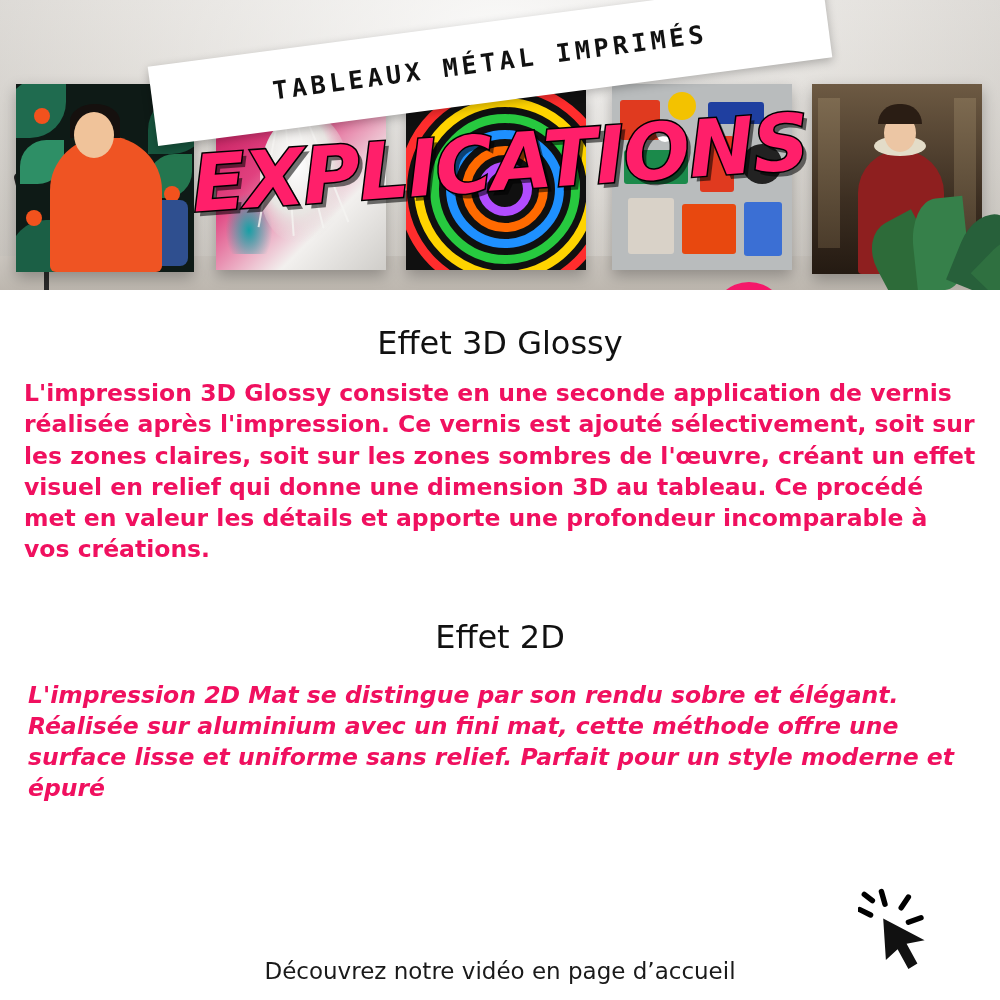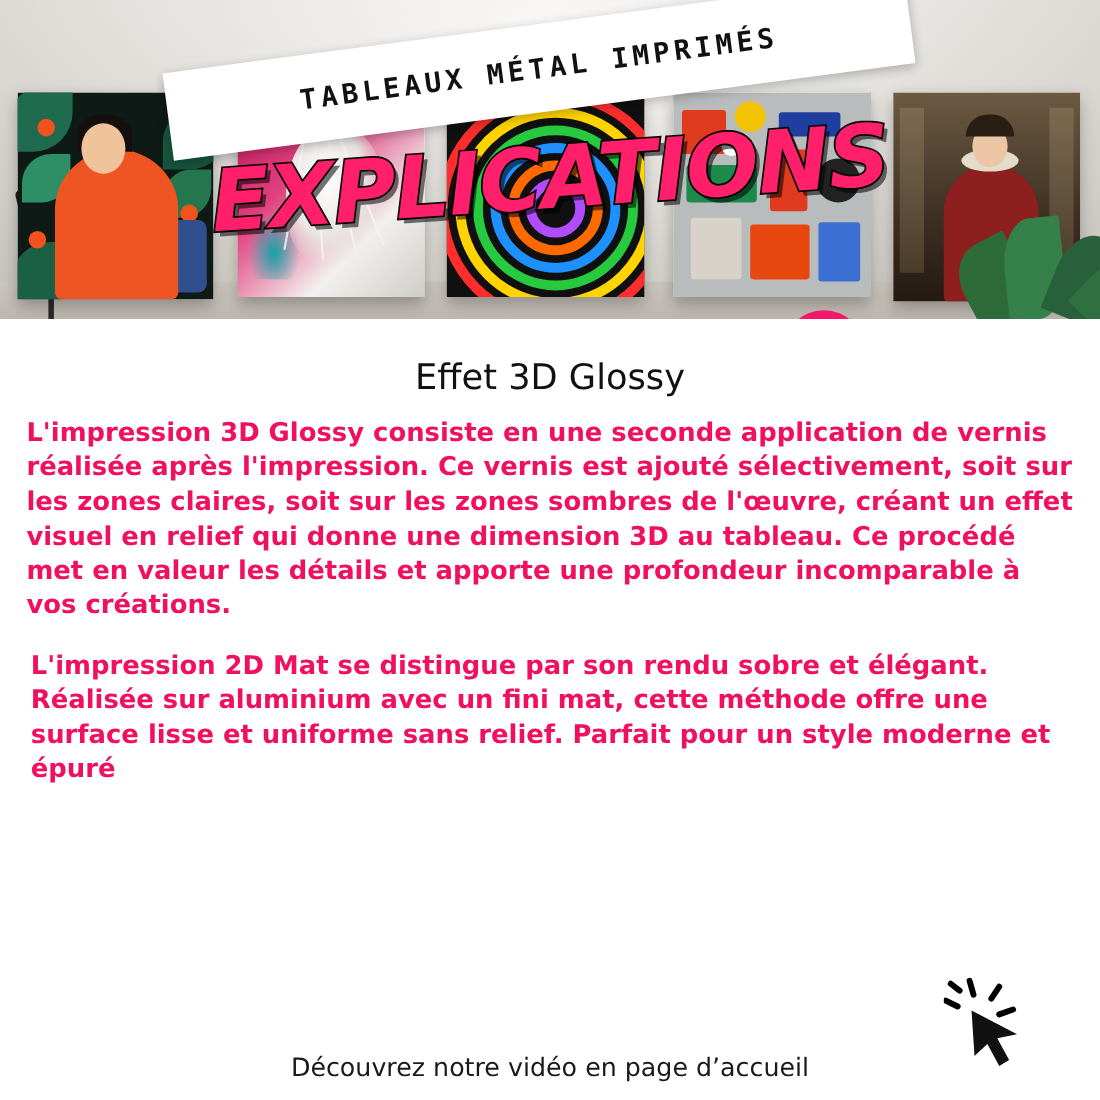--- a/index.html
+++ b/index.html
@@ -194,20 +194,21 @@
     font-family: "DejaVu Sans", sans-serif;
     font-weight: bold;
     font-size: 23.5px;
     line-height: 1.33;
     text-align: left;
   }
   p.body-text.second {
     padding-top: 24px;
     padding-left: 28px;
     padding-right: 30px;
+    font-style: italic;
   }
 
   .footer {
     position: absolute;
     left: 0; right: 0; bottom: 16px;
     text-align: center;
     font-family: "DejaVu Sans", sans-serif;
     font-size: 23px;
     color: #1a1a1a;
   }
@@ -309,20 +310,21 @@
   <div class="explications">EXPLICATIONS</div>
 
   <div class="pink-dot"></div>
 </div>
 
 <div class="content">
 
   <h2 class="section-title title-3d">Effet 3D Glossy</h2>
   <p class="body-text">L'impression 3D Glossy  consiste en une seconde application de vernis réalisée après l'impression. Ce vernis est ajouté sélectivement, soit sur les zones claires, soit sur les zones sombres de l'œuvre, créant un effet visuel en relief qui donne une dimension 3D au tableau. Ce procédé met en valeur les détails et apporte une profondeur incomparable à vos créations.</p>
 
+  <h2 class="section-title title-2d">Effet 2D</h2>
   <p class="body-text second">L'impression 2D Mat se distingue par son rendu sobre et élégant. Réalisée sur aluminium avec un fini mat, cette méthode offre une surface lisse et uniforme sans relief. Parfait pour un style moderne et épuré</p>
 
   <div class="footer">Découvrez notre vidéo en page d’accueil</div>
 
   <svg class="cursor-icon" viewBox="0 0 100 100">
     <g stroke="#000" stroke-width="6" stroke-linecap="round">
       <line x1="30" y1="18" x2="26" y2="4"></line>
       <line x1="14" y1="30" x2="2" y2="24"></line>
       <line x1="16" y1="14" x2="7" y2="7"></line>
       <line x1="48" y1="22" x2="56" y2="10"></line>

